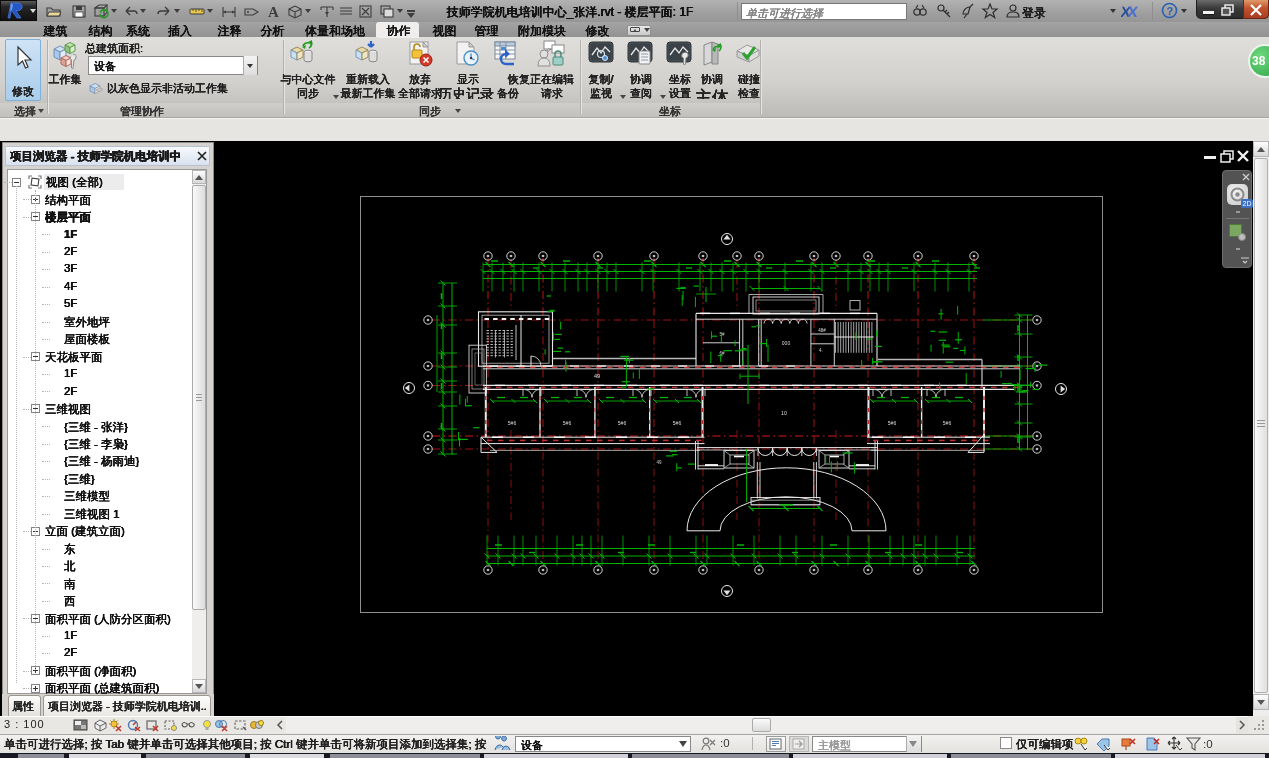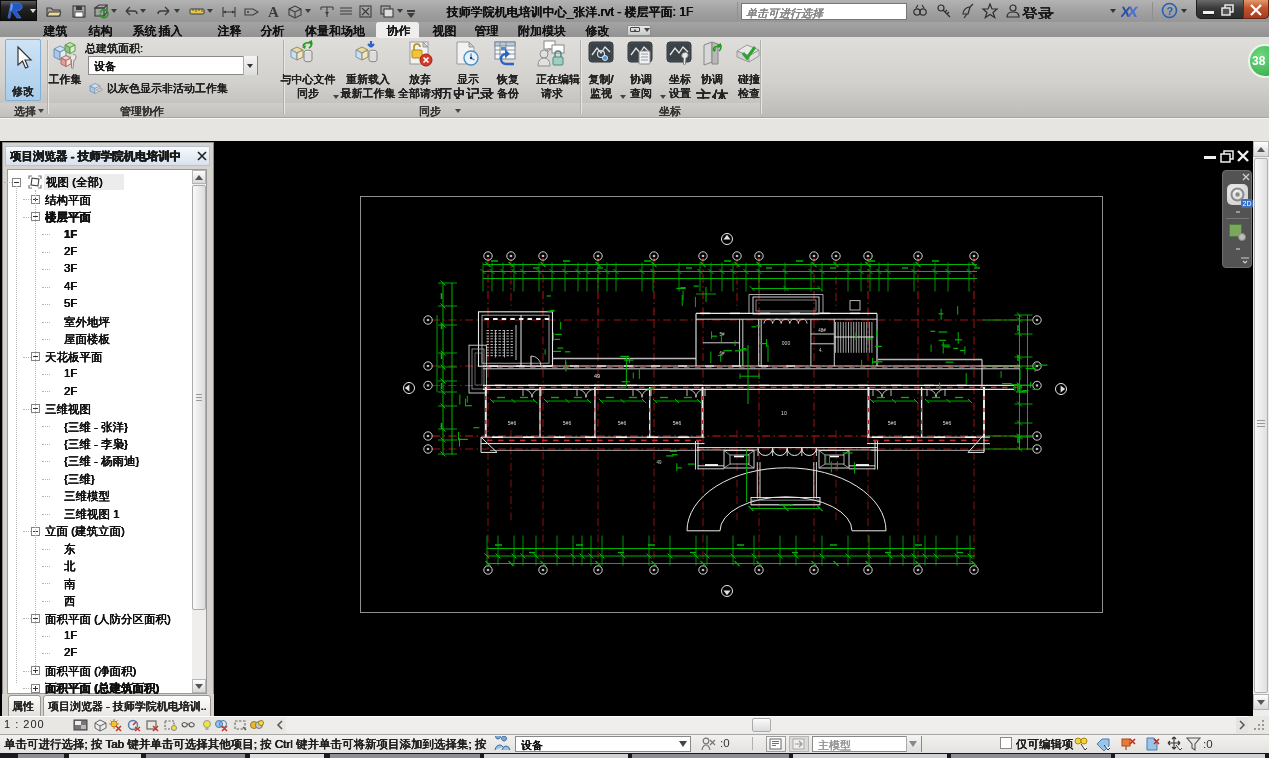--- a/index.html
+++ b/index.html
@@ -96,21 +96,21 @@
     <path d="M4 12 a7 7 0 0 1 7 -7 l-2 7 Z" fill="none" stroke="#2e2e2e" stroke-width="1.2"></path>
     <path d="M11 5 l3 -3 M8 12 l-3 4" fill="none" stroke="#2e2e2e" stroke-width="1.2"></path>
   </svg>
 <svg class="a" style="left:981px;top:2px" width="18" height="17" viewBox="0 0 18 17">
     <path d="M9 2 L11 7 L16 7 L12 10.5 L13.7 15.5 L9 12.5 L4.3 15.5 L6 10.5 L2 7 L7 7 Z" fill="none" stroke="#2e2e2e" stroke-width="1.2"></path>
   </svg>
 <svg class="a" style="left:1004px;top:2px" width="18" height="17" viewBox="0 0 18 17">
     <circle cx="9" cy="6" r="3" fill="none" stroke="#2e2e2e" stroke-width="1.2"></circle>
     <path d="M3 15 Q3 10 9 10 Q15 10 15 15 Z" fill="none" stroke="#2e2e2e" stroke-width="1.2"></path>
   </svg>
-<div class="a tx cjk" style="left:1022px;top:5px;width:40px;height:14px;font-size:16px;color:#1a1a1a">登录</div>
+<div class="a tx cjk" style="left:1022px;top:5px;width:40px;height:14px;font-size:12px;color:#1a1a1a">登录</div>
 <div class="a" style="left:1110px;top:9px;width:0;height:0;border-left:3px solid transparent;border-right:3px solid transparent;border-top:4px solid #333"></div>
 <svg class="a" style="left:1121px;top:3px" width="20" height="17" viewBox="0 0 20 17">
     <text x="1" y="14" font-size="15" font-weight="bold" fill="#2d4fa0" transform="skewX(-8)">X</text>
     <text x="8" y="14" font-size="15" font-weight="bold" fill="#4a6fd0" transform="skewX(-8)">X</text>
   </svg>
 <div class="a" style="left:1152px;top:2px;width:1px;height:18px;background:#8f8f8f"></div>
 <svg class="a" style="left:1161px;top:2px" width="18" height="18" viewBox="0 0 18 18">
     <circle cx="8.5" cy="8.5" r="7" fill="none" stroke="#2a5fb0" stroke-width="1.6"></circle>
     <text x="5.5" y="12.5" font-size="11" font-weight="bold" fill="#2a5fb0">?</text>
   </svg>
@@ -121,22 +121,22 @@
 <svg class="a" style="left:1221px;top:4px" width="14" height="12" viewBox="0 0 14 12">
     <rect x="4" y="1" width="8" height="7" fill="none" stroke="#f2f2f2" stroke-width="1.4"></rect>
     <rect x="1" y="4" width="8" height="7" fill="#555" stroke="#f2f2f2" stroke-width="1.4"></rect>
   </svg>
 <svg class="a" style="left:1249px;top:4px" width="14" height="12" viewBox="0 0 14 12">
     <path d="M2 1 L12 11 M12 1 L2 11" stroke="#fdfdfd" stroke-width="2.2"></path>
   </svg>
 <div class="a" style="left:0;top:22px;width:1269px;height:15px;background:linear-gradient(#a4a4a4,#929292)"></div>
 <div class="a tx cjk" style="left:37px;top:23px;width:37px;height:14px;font-size:12px;color:#141414;text-align:center">建筑</div>
 <div class="a tx cjk" style="left:82px;top:23px;width:37px;height:14px;font-size:12px;color:#141414;text-align:center">结构</div>
-<div class="a tx cjk" style="left:126px;top:23px;width:37px;height:14px;font-size:12px;color:#141414;text-align:center">系统</div>
-<div class="a tx cjk" style="left:152px;top:23px;width:37px;height:14px;font-size:12px;color:#141414;text-align:center">插入</div>
+<div class="a tx cjk" style="left:126px;top:23px;width:37px;height:14px;font-size:12px;color:#141414;">系统</div>
+<div class="a tx cjk" style="left:168px;top:23px;width:37px;height:14px;font-size:12px;color:#141414;text-align:left">插入</div>
 <div class="a tx cjk" style="left:211px;top:23px;width:37px;height:14px;font-size:12px;color:#141414;text-align:center">注释</div>
 <div class="a tx cjk" style="left:254px;top:23px;width:37px;height:14px;font-size:12px;color:#141414;text-align:center">分析</div>
 <div class="a tx cjk" style="left:298px;top:23px;width:74px;height:14px;font-size:12px;color:#141414;text-align:center">体量和场地</div>
 <div class="a" style="left:376px;top:22px;width:43px;height:15px;background:#efeeec;border-radius:3px 3px 0 0"></div>
 <div class="a tx cjk" style="left:380px;top:23px;width:37px;height:14px;font-size:12px;color:#141414;text-align:center">协作</div>
 <div class="a tx cjk" style="left:426px;top:23px;width:37px;height:14px;font-size:12px;color:#141414;text-align:center">视图</div>
 <div class="a tx cjk" style="left:468px;top:23px;width:37px;height:14px;font-size:12px;color:#141414;text-align:center">管理</div>
 <div class="a tx cjk" style="left:511px;top:23px;width:62px;height:14px;font-size:12px;color:#141414;text-align:center">附加模块</div>
 <div class="a tx cjk" style="left:579px;top:23px;width:37px;height:14px;font-size:12px;color:#141414;text-align:center">修改</div>
 <div class="a" style="left:627px;top:25px;width:24px;height:11px;background:linear-gradient(#e8e8e8,#c9c9c9);border:1px solid #909090;border-radius:2px"></div>
@@ -236,32 +236,32 @@
 <div class="a tx cjk" style="left:446px;top:72px;width:44px;height:13px;font-size:11px;color:#222;text-align:center">显示</div>
 <div class="a tx cjk" style="left:438px;top:86px;width:60px;height:13px;font-size:14px;color:#222;text-align:left">历史记录</div>
 <svg class="a" style="left:492px;top:40px" width="28" height="28" viewBox="0 0 28 28">
     <rect x="3" y="2" width="20" height="17" fill="#f8f8f8" stroke="#7a8a9a"></rect>
     <rect x="3" y="2" width="20" height="4" fill="#b8cce0" stroke="#7a8a9a"></rect>
 <path d="M8 2 v17 M14 2 v17 M3 10 h20 M3 14 h20" stroke="#7a8a9a" stroke-width="0.9"></path>
     <rect x="9" y="7" width="5" height="3" fill="#4a90d8"></rect>
 <path d="M22 24 h-8 a5 5 0 0 1 0 -10 l1 0" fill="none" stroke="#2d62c8" stroke-width="2.4"></path>
     <path d="M13 9 l5 5 l-5 4 Z" fill="#2d62c8"></path>
   </svg>
-<div class="a tx cjk" style="left:486px;top:72px;width:44px;height:13px;font-size:11px;color:#222;text-align:center">恢复</div>
+<div class="a tx cjk" style="left:486px;top:72px;width:44px;height:13px;font-size:11px;color:#222;text-align:right">恢复</div>
 <div class="a tx cjk" style="left:486px;top:86px;width:44px;height:13px;font-size:11px;color:#222;text-align:center">备份</div>
 <svg class="a" style="left:536px;top:40px" width="30" height="28" viewBox="0 0 30 28">
     <rect x="8" y="1" width="11" height="8" fill="#fff" stroke="#888"></rect>
     <rect x="16" y="5" width="12" height="8" fill="#fff" stroke="#888"></rect>
     <path d="M12 9 l-2 4 l5 -4 Z" fill="#fff" stroke="#888"></path>
 <circle cx="8" cy="14" r="4" fill="#e0e0e0" stroke="#909090"></circle>
     <path d="M2 26 q0 -8 6 -8 q6 0 6 8 Z" fill="#e0e0e0" stroke="#909090"></path>
 <rect x="17" y="17" width="10" height="8" rx="1" fill="#9ecfc4" stroke="#4a8a7a"></rect>
     <path d="M19 17 v-3 a3 3 0 0 1 6 0 v3" fill="none" stroke="#4a8a7a" stroke-width="1.5"></path>
   </svg>
-<div class="a tx cjk" style="left:524px;top:72px;width:56px;height:13px;font-size:11px;color:#222;text-align:right">正在编辑</div>
+<div class="a tx cjk" style="left:524px;top:72px;width:56px;height:13px;font-size:11px;color:#222;text-align:center">正在编辑</div>
 <div class="a tx cjk" style="left:524px;top:86px;width:56px;height:13px;font-size:11px;color:#222;text-align:center">请求</div>
 <div class="a tx cjk" style="left:408px;top:104px;width:44px;height:13px;font-size:11px;color:#333;text-align:center">同步</div>
 <div class="a" style="left:455px;top:109px;width:0;height:0;border-left:3.5px solid transparent;border-right:3.5px solid transparent;border-top:4px solid #444"></div>
 <svg class="a" style="left:588px;top:41px" width="26" height="26" viewBox="0 0 26 26">
     <rect x="1" y="1" width="24" height="20" rx="3" fill="#4a5258" stroke="#2e3438"></rect>
     <rect x="2.5" y="2.5" width="21" height="17" rx="2" fill="#3a4248"></rect>
     <path d="M4 14 L9 7 L13 12 L17 6 L22 11" fill="none" stroke="#e8e8e8" stroke-width="1.3"></path>
     <circle cx="13" cy="13" r="3.5" fill="none" stroke="#cfe0f0" stroke-width="1.2"></circle>
     <circle cx="17" cy="17" r="2.5" fill="#4a90d8" stroke="#dfeaf5"></circle>
   </svg>
@@ -1348,31 +1348,31 @@
 <div class="a tx cjk" style="left:64.0px;top:646.4px;height:14px;font-size:11.5px;font-weight:normal;color:#111">2F</div>
 <div class="a" style="left:42.0px;top:653.1px;width:8px;height:1px;border-top:1px dotted #b5b5b5"></div>
 <div class="a" style="left:31.0px;top:666.1px;width:9px;height:9px;background:#fff;border:1px solid #848484"></div>
 <div class="a" style="left:33.0px;top:670.1px;width:5px;height:1px;background:#333"></div>
 <div class="a" style="left:35.0px;top:668.1px;width:1px;height:5px;background:#333"></div>
 <div class="a tx cjk" style="left:45.0px;top:663.8px;height:14px;font-size:11.5px;font-weight:normal;color:#111">面积平面 (净面积)</div>
 <div class="a" style="left:23.0px;top:670.6px;width:8px;height:1px;border-top:1px dotted #b5b5b5"></div>
 <div class="a" style="left:31.0px;top:683.5px;width:9px;height:9px;background:#fff;border:1px solid #848484"></div>
 <div class="a" style="left:33.0px;top:687.5px;width:5px;height:1px;background:#333"></div>
 <div class="a" style="left:35.0px;top:685.5px;width:1px;height:5px;background:#333"></div>
-<div class="a tx cjk" style="left:45.0px;top:681.2px;height:14px;font-size:11.5px;font-weight:bold;color:#111">面积平面 (总建筑面积)</div>
+<div class="a tx cjk" style="left:45.0px;top:681.2px;height:14px;font-size:11.5px;font-weight:normal;color:#111">面积平面 (总建筑面积)</div>
 <div class="a" style="left:23.0px;top:688.0px;width:8px;height:1px;border-top:1px dotted #b5b5b5"></div>
 <div class="a" style="left:16px;top:186px;width:1px;height:497px;border-left:1px dotted #b5b5b5"></div>
 <div class="a" style="left:35px;top:190px;width:1px;height:480px;border-left:1px dotted #b5b5b5"></div>
 <div class="a" style="left:2px;top:694px;width:212px;height:23px;background:#d6d3cf"></div>
 <div class="a" style="left:8px;top:695px;width:33px;height:22px;background:linear-gradient(#fdfdfc,#e3e1dd);border:1px solid #9a9793;border-radius:3px 3px 0 0"></div>
 <div class="a tx cjk" style="left:12px;top:699px;width:26px;height:14px;font-size:11px;color:#222">属性</div>
 <div class="a" style="left:43px;top:695px;width:168px;height:22px;background:linear-gradient(#fdfdfc,#e9e7e3);border:1px solid #9a9793;border-radius:3px 3px 0 0"></div>
 <div class="a tx cjk" style="left:48px;top:699px;width:158px;height:14px;font-size:11px;color:#222">项目浏览器 - 技师学院机电培训...</div>
 <div class="a" style="left:0;top:716px;width:1269px;height:18px;background:#e9e7e4;border-top:1px solid #fff"></div>
-<div class="a tx" style="left:4px;top:718px;width:60px;height:15px;font-size:11px;color:#222;letter-spacing:1px">1 : 200</div>
+<div class="a tx" style="left:4px;top:718px;width:60px;height:15px;font-size:11px;color:#222;letter-spacing:1px">3 : 100</div>
 <svg class="a" style="left:73px;top:718px" width="15" height="14" viewBox="0 0 15 14">
     <rect x="1" y="2" width="13" height="10" fill="#777" stroke="#444"></rect>
     <rect x="2" y="3" width="6" height="4" fill="#eee"></rect>
     <rect x="8" y="7" width="5" height="4" fill="#bbb"></rect>
   </svg>
 <svg class="a" style="left:93px;top:718px" width="15" height="14" viewBox="0 0 15 14">
     <path d="M2 5 l5 -3 l6 3 l-6 3 Z M2 5 v5 l5 3 v-5 M13 5 v5 l-6 3" fill="#f0f0f0" stroke="#555" stroke-width="0.9"></path>
   </svg>
 <svg class="a" style="left:108px;top:718px" width="15" height="14" viewBox="0 0 15 14">
     <circle cx="6" cy="6" r="3" fill="#f5c23a" stroke="#b08a1a"></circle>

